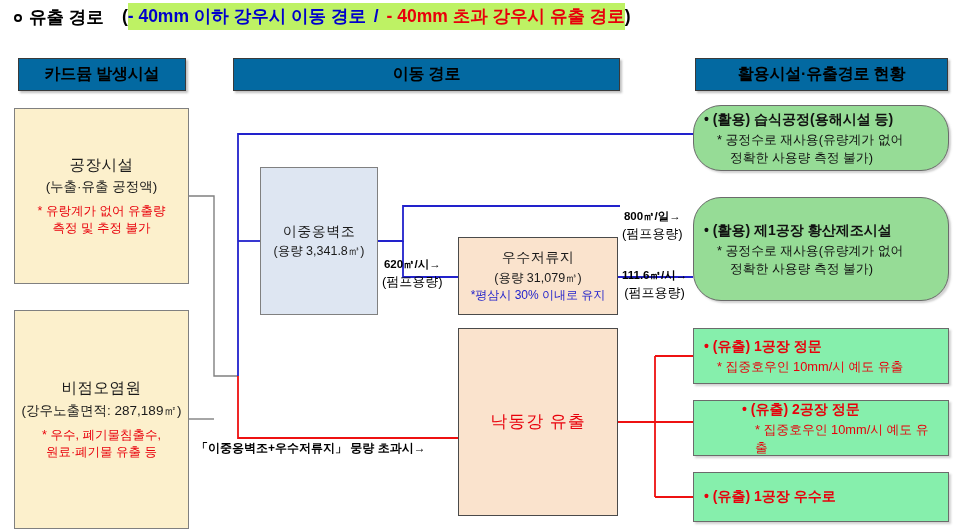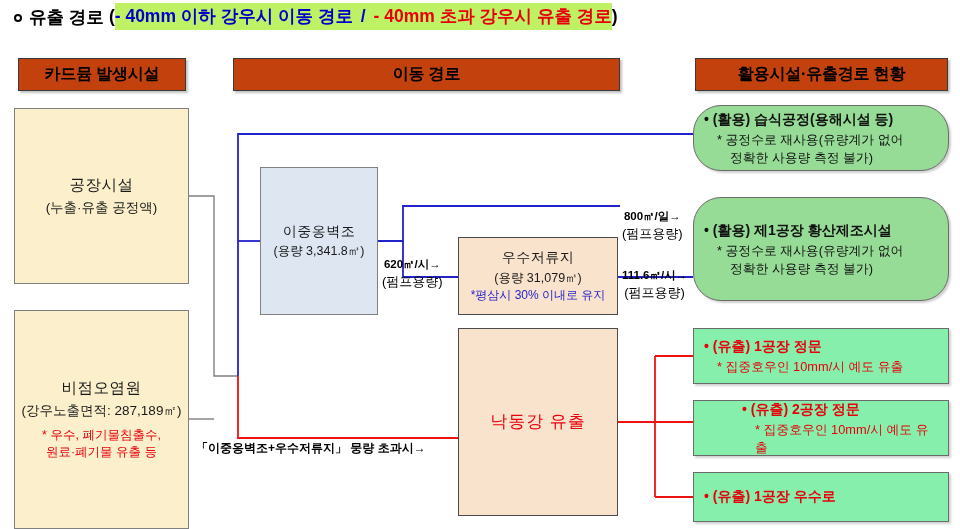--- a/index.html
+++ b/index.html
@@ -25,35 +25,35 @@
     white-space: nowrap;
   }
   #title-bar .bullet-ring {
     display: inline-block;
     width: 8px; height: 8px;
     border: 2px solid #000;
     border-radius: 50%;
     margin-right: 7px;
     margin-top: 2px;
   }
-  #title-main { color: #000; margin-right: 5px; }
+  #title-main { color: #000; margin-right: 18px; }
   #title-paren { color: #000; }
   .hl {
     background: #bef264;
     padding: 1px 0 2px 0;
   }
   .t-blue { color: #0000CC; }
   .t-red  { color: #E8000B; }
   .t-sep  { color: #0000CC; padding: 0 3px; }
 
   
   .col-header {
     position: absolute;
     height: 33px;
-    background: #c2410c;
+    background: #0369a1;
     border: 1.5px solid #3A3A3A;
     box-shadow: 2px 2px 2px rgba(120,120,120,0.45);
     display: flex; align-items: center; justify-content: center;
     font-size: 16px; font-weight: bold;
     color: #000;
     letter-spacing: -0.2px;
   }
   #hdr-left   { left: 18px;  top: 58px; width: 168px; }
   #hdr-mid    { left: 233px; top: 58px; width: 387px; }
   #hdr-right  { left: 695px; top: 58px; width: 253px; }
@@ -186,20 +186,24 @@
   <path class="w-red" d="M 655 356 L 693 356"></path>
   <path class="w-red" d="M 655 422 L 693 422"></path>
   <path class="w-red" d="M 655 497 L 693 497"></path>
 
   <path class="w-red" d="M 450 438 L 458 438"></path>
 </svg>
 
 <div class="box box-cream" id="box-factory">
   <div class="bx-title">공장시설</div>
   <div class="bx-sub">(누출·유출 공정액)</div>
+  <div class="bx-note">
+    <div>* 유랑계가 없어 유출량</div>
+    <div>측정 및 추정 불가</div>
+  </div>
 </div>
 
 <div class="box box-cream" id="box-nonpoint">
   <div class="bx-title">비점오염원</div>
   <div class="bx-sub">(강우노출면적: 287,189㎡)</div>
   <div class="bx-note">
     <div>* 우수, 폐기물침출수,</div>
     <div>원료·폐기물 유출 등</div>
   </div>
 </div>

